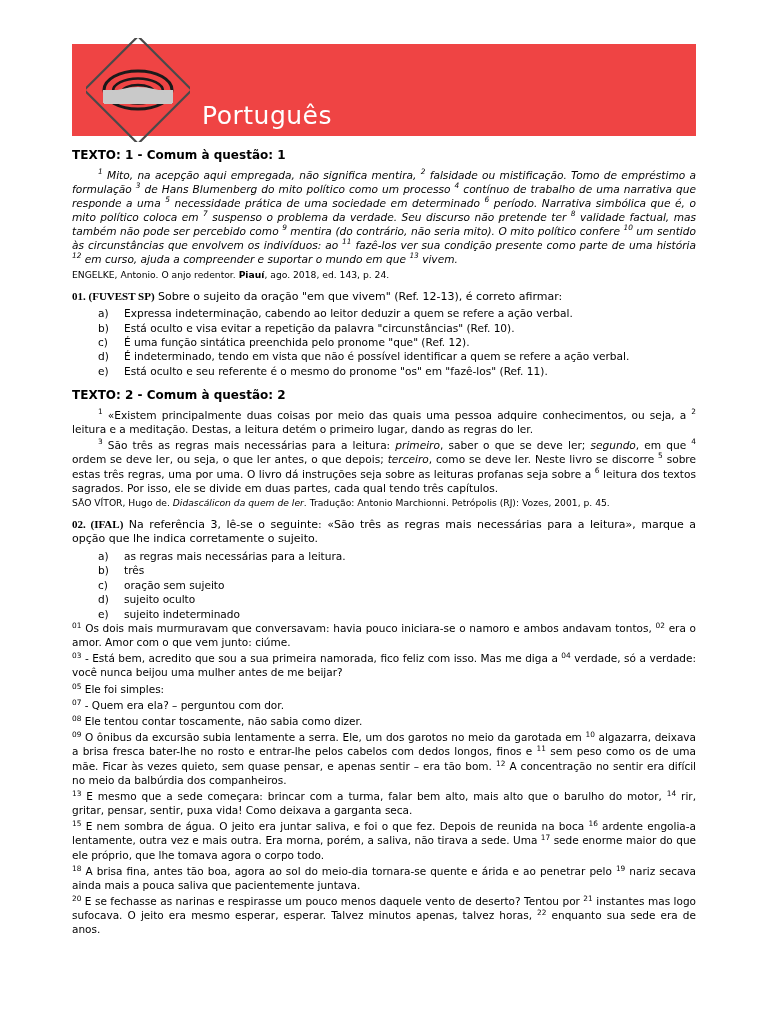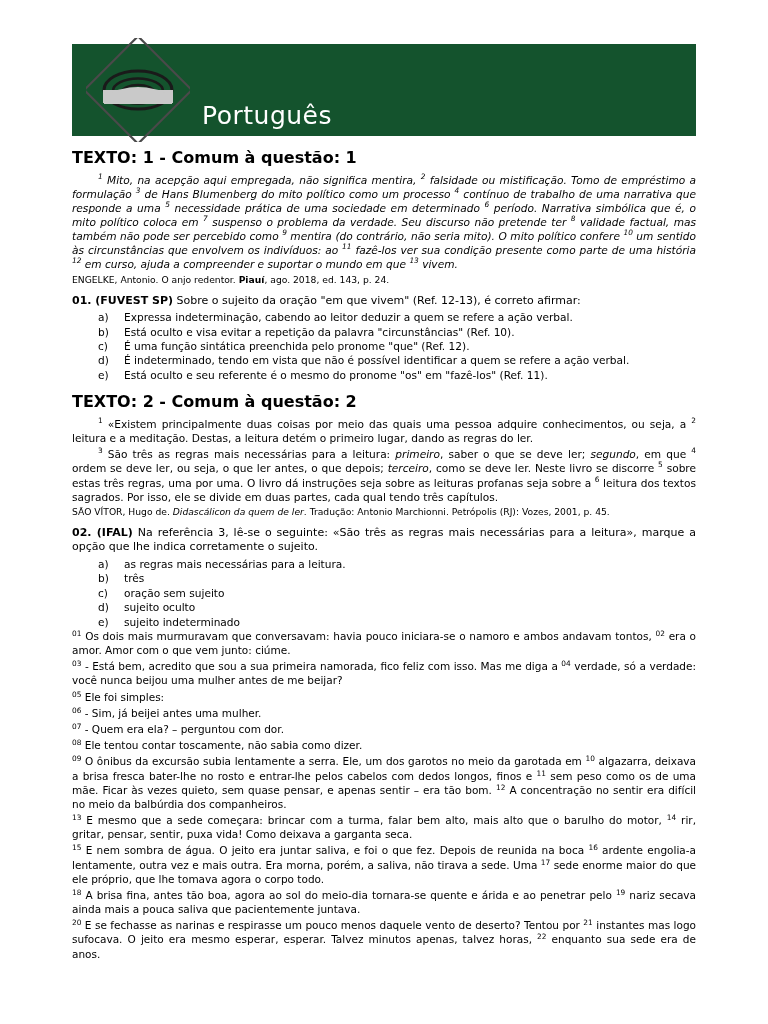--- a/index.html
+++ b/index.html
@@ -19,21 +19,21 @@
     position: absolute;
     left: 72px;
     top: 44px;
     width: 624px;
   }
 
   
   .banner {
     position: relative;
     height: 92px;
-    background: #14532d;
+    background: #ef4444;
     display: flex;
     align-items: flex-end;
     margin-bottom: 12px;
   }
   .banner-logo {
     position: absolute;
     left: 14px;
     top: -6px;
     width: 104px;
     height: 104px;
@@ -43,21 +43,21 @@
     left: 130px;
     bottom: 6px;
     font-size: 25px;
     color: #ffffff;
     letter-spacing: 0.5px;
     font-family: "DejaVu Sans", "Liberation Sans", sans-serif;
   }
 
   
   .section-head {
-    font-size: 16px;
+    font-size: 12px;
     font-weight: bold;
     color: #000;
     margin: 10px 0 6px 0;
   }
   .para {
     font-size: 10.6px;
     line-height: 1.33;
     text-align: justify;
     color: #000;
     margin: 0 0 2px 0;
@@ -72,21 +72,21 @@
   }
   sup { font-size: 7.4px; vertical-align: super; line-height: 0; }
 
   .qhead {
     font-size: 11px;
     color: #000;
     margin: 9px 0 2px 0;
     text-align: justify;
     line-height: 1.33;
   }
-  .qhead b { font-weight: bold; }
+  .qhead b { font-weight: bold; font-family: Liberation Serif, serif; }
 
   ol.alts {
     list-style: none;
     margin: 0 0 0 0;
     padding: 0 0 0 26px;
   }
   ol.alts li {
     font-size: 10.6px;
     line-height: 1.36;
     color: #000;
@@ -212,21 +212,20 @@
       <li>
           <span class="lbl">e)</span>
           <span class="txt">sujeito indeterminado</span>
         </li>
     </ol>
 
     <div id="t3body">
         <p class="para t3"><sup>01</sup> Os dois mais murmuravam que conversavam: havia pouco iniciara-se o namoro e ambos andavam tontos, <sup>02</sup> era o amor. Amor com o que vem junto: ciúme.</p>
         <p class="para t3"><sup>03</sup> - Está bem, acredito que sou a sua primeira namorada, fico feliz com isso. Mas me diga a <sup>04</sup> verdade, só a verdade: você nunca beijou uma mulher antes de me beijar?</p>
         <p class="para t3"><sup>05</sup> Ele foi simples:</p>
-        <p class="para t3"><sup>06</sup> - Sim, já beijei antes uma mulher.</p>
         <p class="para t3"><sup>07</sup> - Quem era ela? – perguntou com dor.</p>
         <p class="para t3"><sup>08</sup> Ele tentou contar toscamente, não sabia como dizer.</p>
         <p class="para t3"><sup>09</sup> O ônibus da excursão subia lentamente a serra. Ele, um dos garotos no meio da garotada em <sup>10</sup> algazarra, deixava a brisa fresca bater-lhe no rosto e entrar-lhe pelos cabelos com dedos longos, finos e <sup>11</sup> sem peso como os de uma mãe. Ficar às vezes quieto, sem quase pensar, e apenas sentir – era tão bom. <sup>12</sup> A concentração no sentir era difícil no meio da balbúrdia dos companheiros.</p>
         <p class="para t3"><sup>13</sup> E mesmo que a sede começara: brincar com a turma, falar bem alto, mais alto que o barulho do motor, <sup>14</sup> rir, gritar, pensar, sentir, puxa vida! Como deixava a garganta seca.</p>
         <p class="para t3"><sup>15</sup> E nem sombra de água. O jeito era juntar saliva, e foi o que fez. Depois de reunida na boca <sup>16</sup> ardente engolia-a lentamente, outra vez e mais outra. Era morna, porém, a saliva, não tirava a sede. Uma <sup>17</sup> sede enorme maior do que ele próprio, que lhe tomava agora o corpo todo.</p>
         <p class="para t3"><sup>18</sup> A brisa fina, antes tão boa, agora ao sol do meio-dia tornara-se quente e árida e ao penetrar pelo <sup>19</sup> nariz secava ainda mais a pouca saliva que pacientemente juntava.</p>
         <p class="para t3"><sup>20</sup> E se fechasse as narinas e respirasse um pouco menos daquele vento de deserto? Tentou por <sup>21</sup> instantes mas logo sufocava. O jeito era mesmo esperar, esperar. Talvez minutos apenas, talvez horas, <sup>22</sup> enquanto sua sede era de anos.</p>
       </div>
 
   </div>

